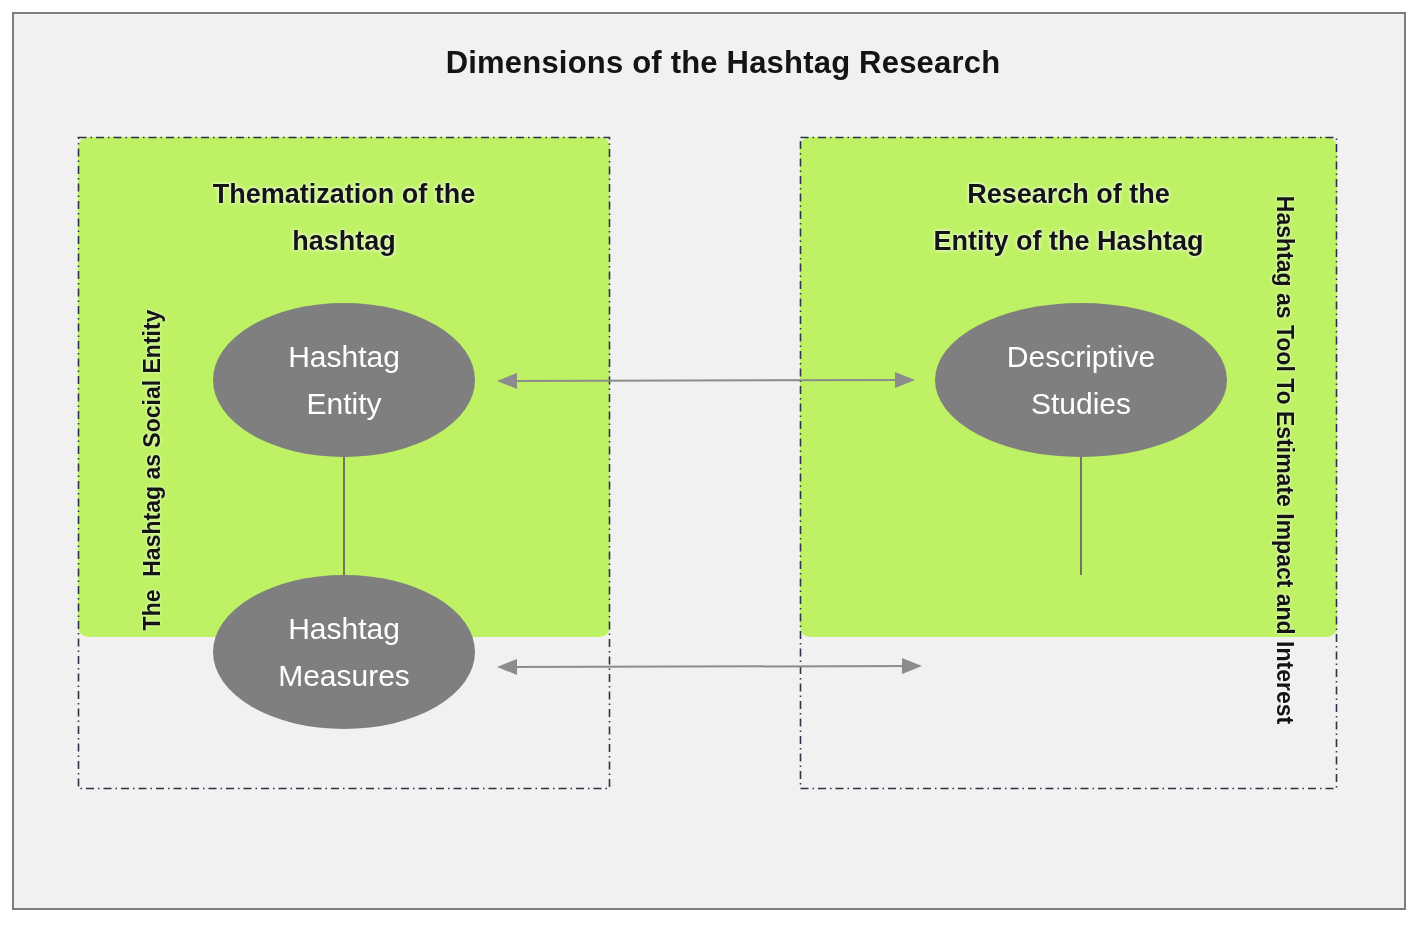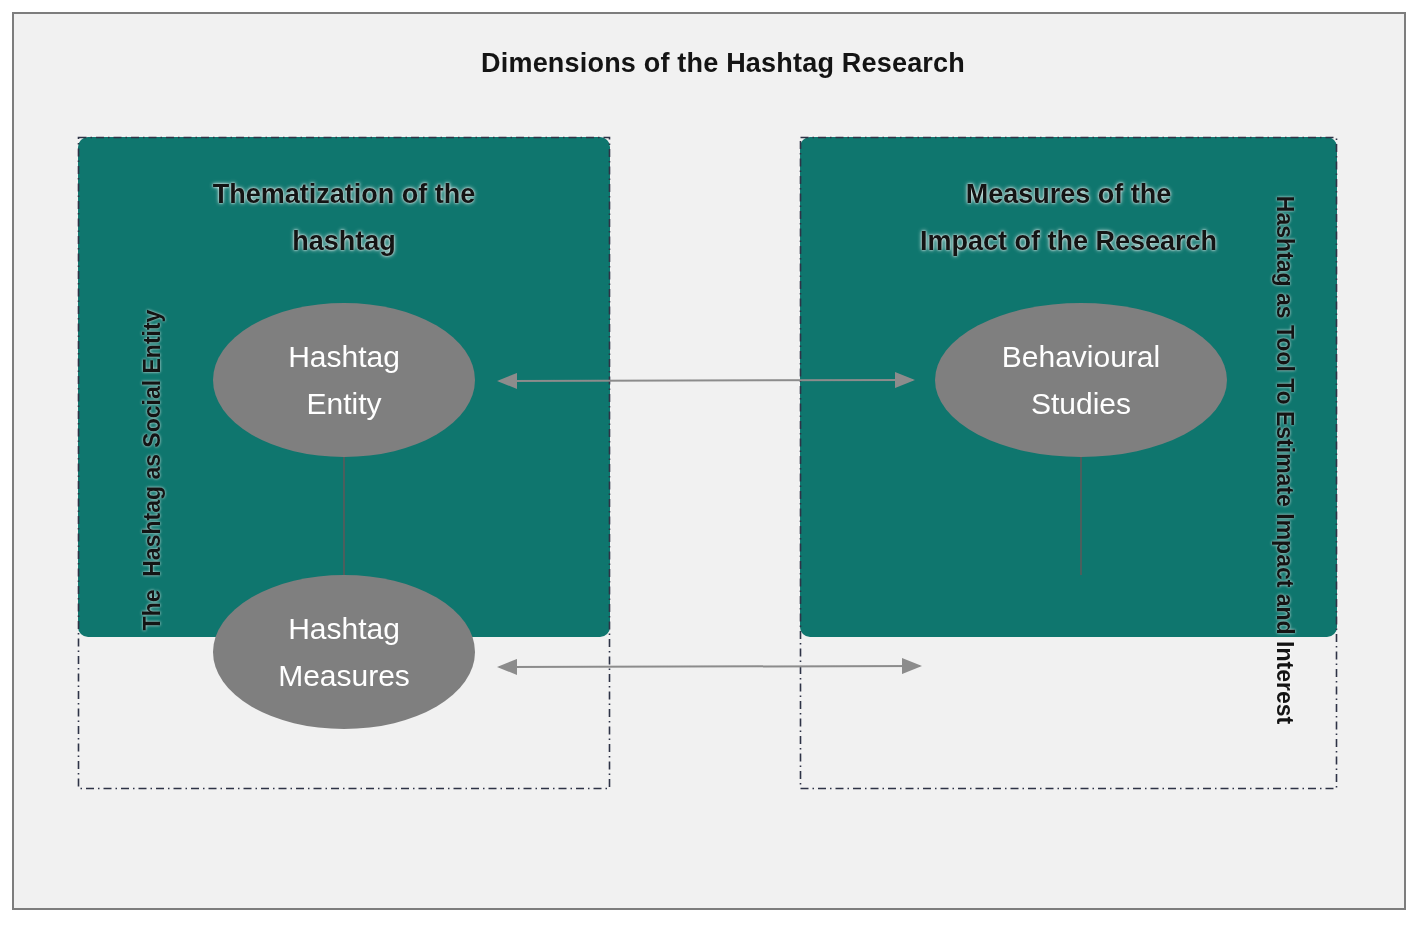--- a/index.html
+++ b/index.html
@@ -6,25 +6,25 @@
   body{
     width:1417px;height:926px;position:relative;overflow:hidden;
     font-family:"Liberation Sans",sans-serif;color:#141414;
   }
   .frame{
     position:absolute;left:12px;top:12px;width:1394px;height:898px;
     background:#f1f1f1;border:2px solid #7d7d7d;box-sizing:border-box;
   }
   .title{
     position:absolute;left:723px;top:63px;transform:translate(-50%,-50%);
-    white-space:nowrap;font-size:27px;font-weight:bold;letter-spacing:.2px;
+    white-space:nowrap;font-size:31px;font-weight:bold;letter-spacing:.2px;
   }
   .panel{
     position:absolute;top:137px;width:532px;height:500px;
-    background:#0f766e;box-sizing:border-box;border-radius:10px;
+    background:#bef264;box-sizing:border-box;border-radius:10px;
   }
   .panel.left{left:78px;}
   .panel.right{left:800px;width:537px;}
   .panel-heading{
     position:absolute;top:34px;left:0;width:100%;text-align:center;
     font-size:27px;font-weight:bold;line-height:47px;
     text-shadow:0 0 4px rgba(255,255,255,.9),0 0 2px rgba(255,255,255,.85);
   }
   .side-label{
     position:absolute;white-space:pre;font-size:23px;font-weight:bold;
@@ -68,26 +68,26 @@
     <span>Entity</span>
   </div>
   <div class="node row-bottom">
     <span>Hashtag</span>
     <span>Measures</span>
   </div>
 </div>
 
 <div class="panel right">
   <div class="panel-heading">
-    <span style="display:block">Measures of the</span>
-    <span style="display:block">Impact of the Research</span>
+    <span style="display:block">Research of the</span>
+    <span style="display:block">Entity of the Hashtag</span>
   </div>
   <div class="side-label right-side">Hashtag as Tool To Estimate Impact and Interest</div>
   <div class="node row-top">
-    <span>Behavioural</span>
+    <span>Descriptive</span>
     <span>Studies</span>
   </div>
 </div>
 
 <svg class="overlay" viewBox="0 0 1417 926" xmlns="http://www.w3.org/2000/svg">
   <defs>
     <marker id="ah-end" markerWidth="10" markerHeight="8" refX="9" refY="4" orient="auto" markerUnits="strokeWidth">
       <path d="M0,0 L10,4 L0,8 Z" fill="#8c8c8c"></path>
     </marker>
     <marker id="ah-start" markerWidth="10" markerHeight="8" refX="1" refY="4" orient="auto" markerUnits="strokeWidth">

